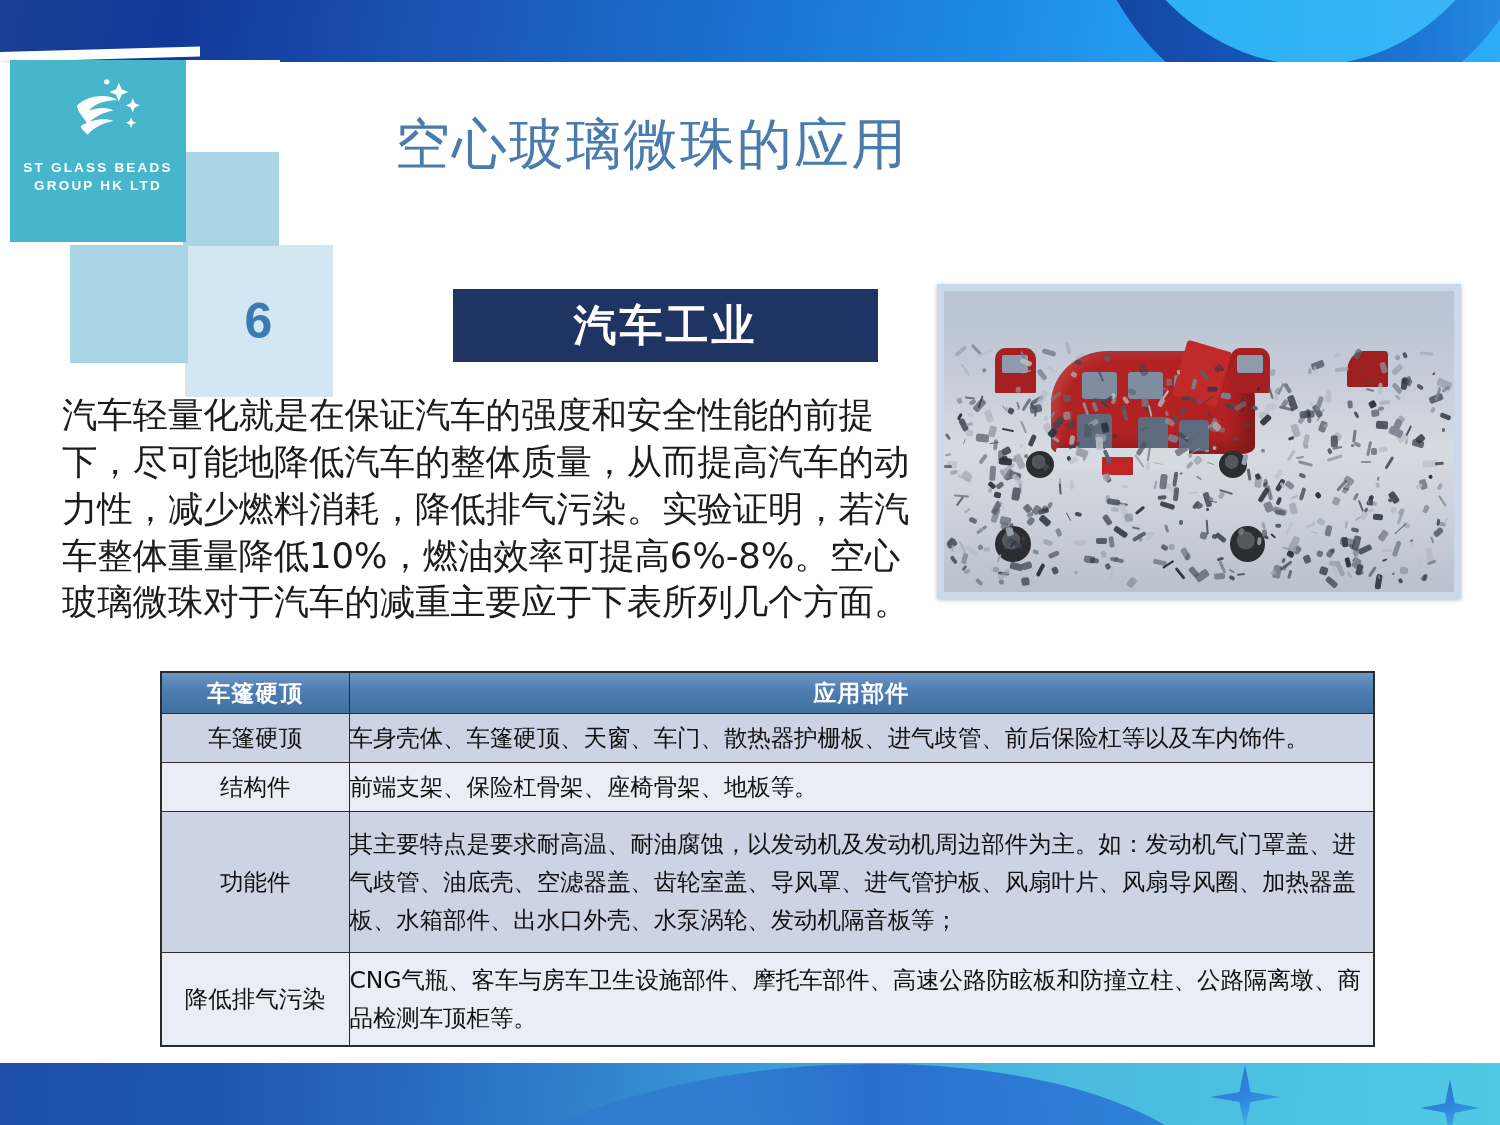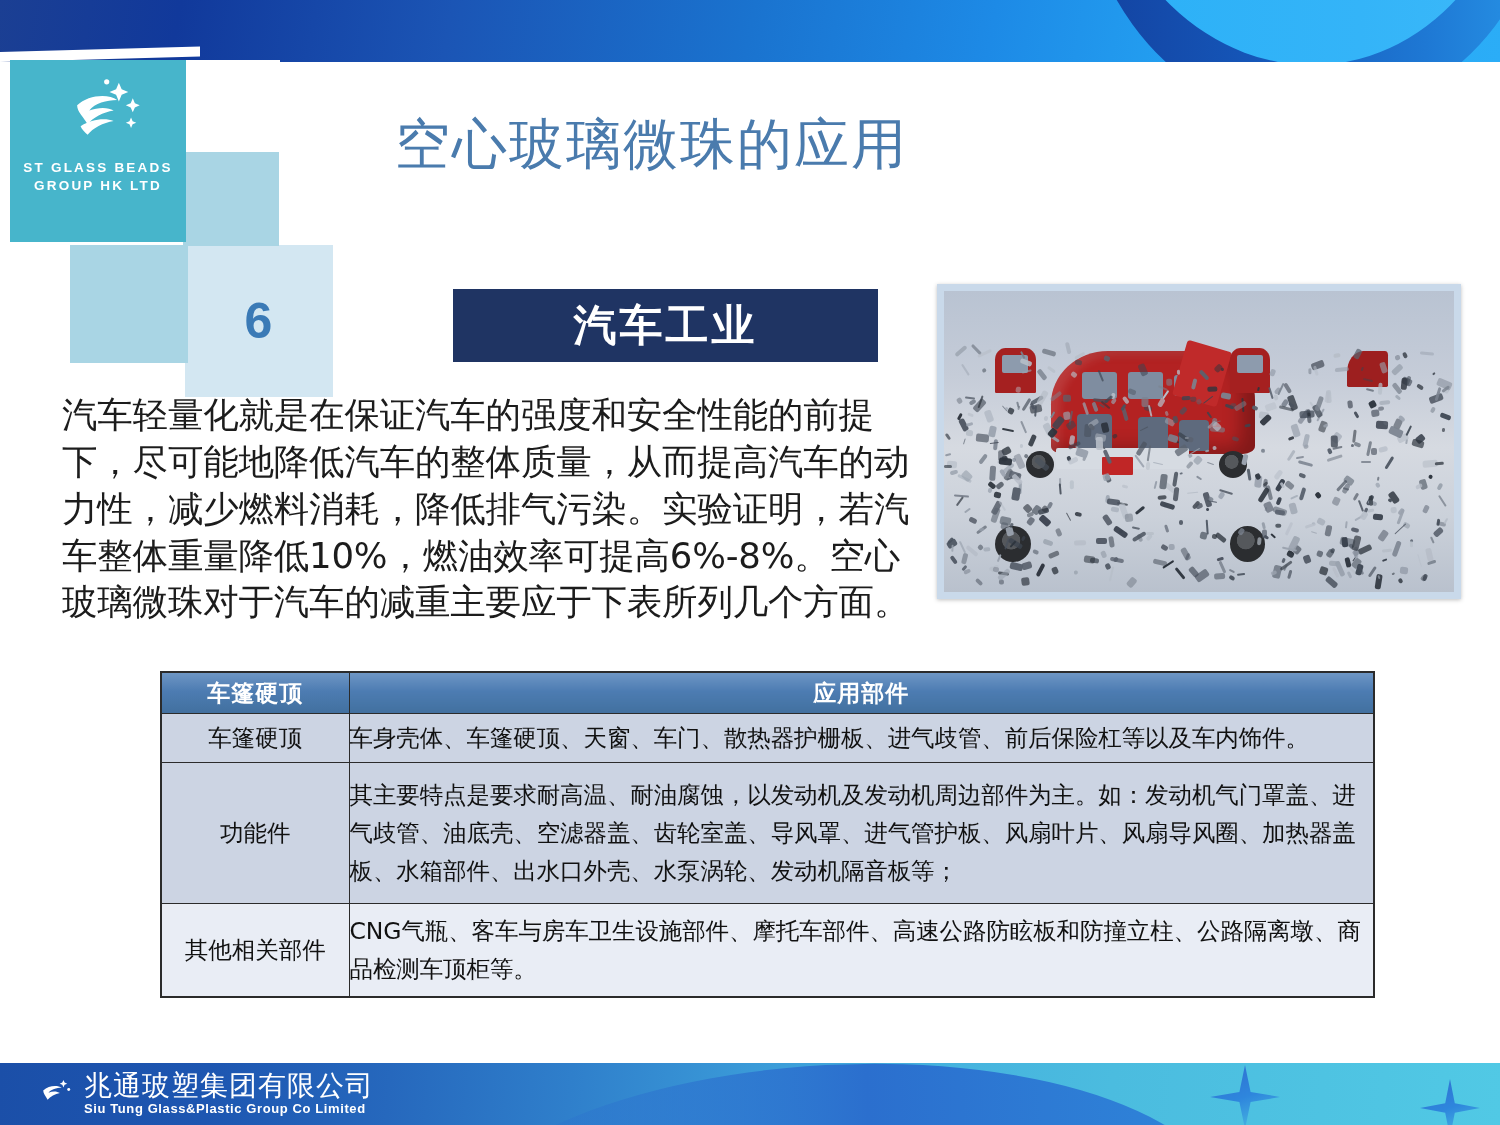--- a/index.html
+++ b/index.html
@@ -976,40 +976,32 @@
     <tr>
       <th>车篷硬顶</th>
       <th>应用部件</th>
     </tr>
   </thead>
   <tbody>
     <tr class="row-a r1">
       <td class="cell-area">车篷硬顶</td>
       <td class="cell-parts">车身壳体、车篷硬顶、天窗、车门、散热器护栅板、进气歧管、前后保险杠等以及车内饰件。</td>
     </tr>
+    <tr class="row-b r2">
+      <td class="cell-area">结构件</td>
+      <td class="cell-parts">前端支架、保险杠骨架、座椅骨架、地板等。</td>
+    </tr>
     <tr class="row-a r3">
       <td class="cell-area">功能件</td>
       <td class="cell-parts">其主要特点是要求耐高温、耐油腐蚀，以发动机及发动机周边部件为主。如：发动机气门罩盖、进气歧管、油底壳、空滤器盖、齿轮室盖、导风罩、进气管护板、风扇叶片、风扇导风圈、加热器盖板、水箱部件、出水口外壳、水泵涡轮、发动机隔音板等；</td>
     </tr>
     <tr class="row-b r4">
-      <td class="cell-area">其他相关部件</td>
+      <td class="cell-area">降低排气污染</td>
       <td class="cell-parts">CNG气瓶、客车与房车卫生设施部件、摩托车部件、高速公路防眩板和防撞立柱、公路隔离墩、商品检测车顶柜等。</td>
     </tr>
   </tbody>
 </table>
 
 <div class="footer-bar">
   <div class="footer-arc"></div>
   <div class="spark spark-a"></div>
   <div class="spark spark-b"></div>
-  <div class="footer-logo-wrap">
-    <svg class="footer-mark" viewBox="0 0 100 92">
-      <path d="M58 6 A40 40 0 1 0 58 86 A33 33 0 1 1 58 6 Z" fill="#ffffff"></path>
-      <path d="M30 38 C42 27 62 25 72 32 C60 32 48 36 42 43 C52 39 62 40 68 44 C57 46 46 52 40 59 C36 51 30 45 30 38 Z" fill="#ffffff"></path>
-      <path d="M76 14 l2.6 6 6 2.6 -6 2.6 -2.6 6 -2.6 -6 -6 -2.6 6 -2.6 Z" fill="#ffffff"></path>
-      <circle cx="88" cy="36" r="3.4" fill="#ffffff"></circle>
-    </svg>
-    <div>
-      <div class="footer-cn">兆通玻塑集团有限公司</div>
-      <div class="footer-en">Siu Tung Glass&amp;Plastic Group Co Limited</div>
-    </div>
-  </div>
 </div>
 
 </body></html>

